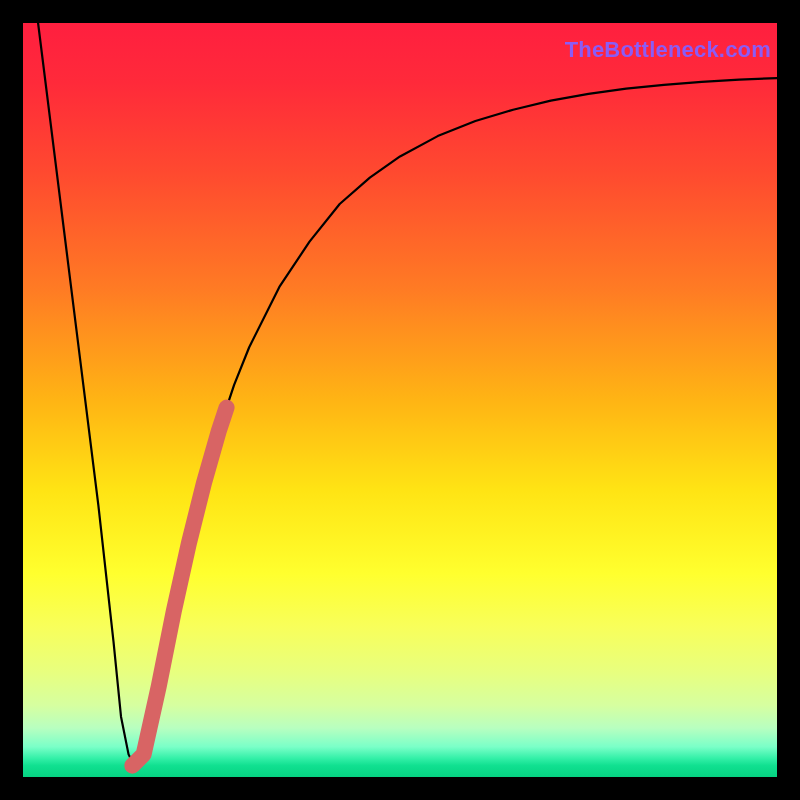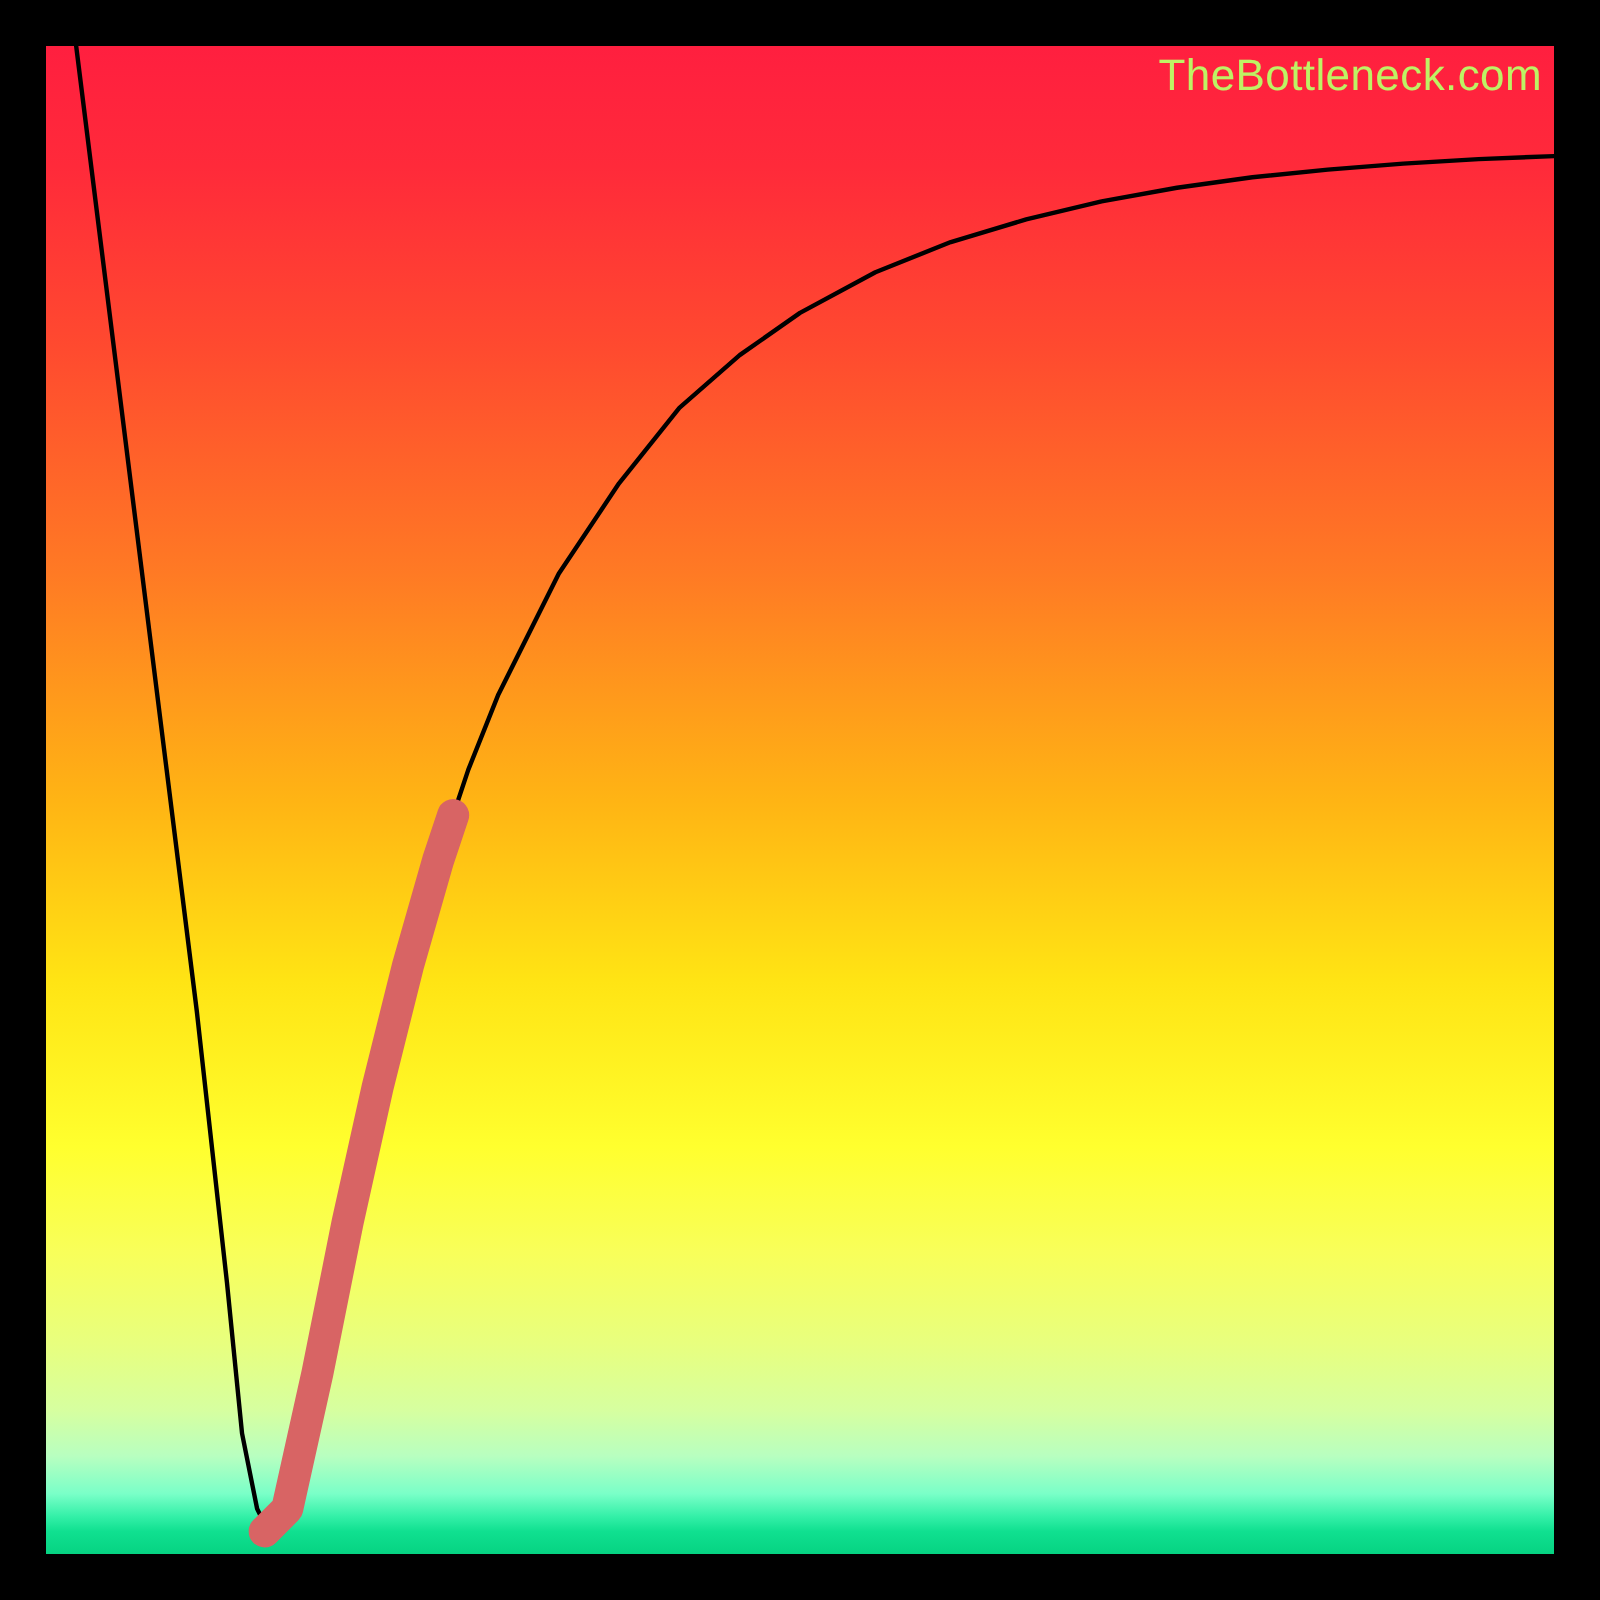--- a/index.html
+++ b/index.html
@@ -21,26 +21,26 @@
   .plot {
     position: absolute;
     left: 23px;
     top: 23px;
     width: 754px;
     height: 754px;
     overflow: hidden;
   }
   .watermark {
     position: absolute;
-    top: 2px;
+    top: 14px;
     right: 6px;
     font-family: Arial, Helvetica, sans-serif;
     font-size: 22px;
-    font-weight: 400;
-    color: #bef264;
+    font-weight: 700;
+    color: #8b5cf6;
     letter-spacing: 0.2px;
     user-select: none;
     pointer-events: none;
   }
 </style>
 </head>
 <body>
 
 <div class="frame">
   <div class="plot">

